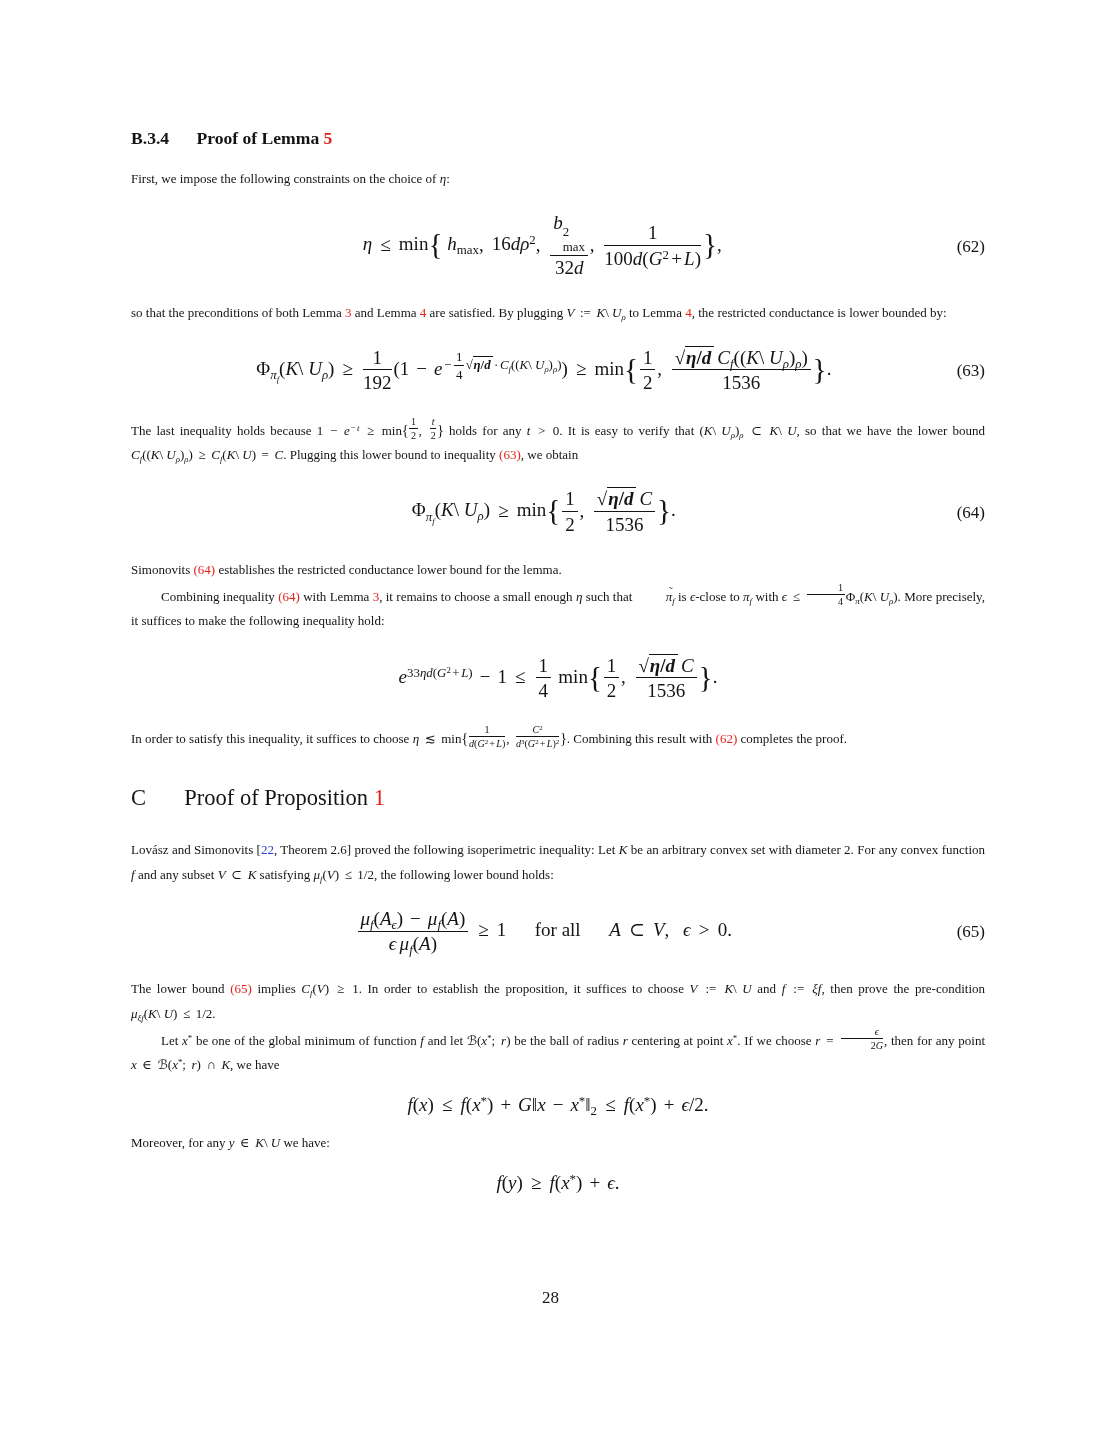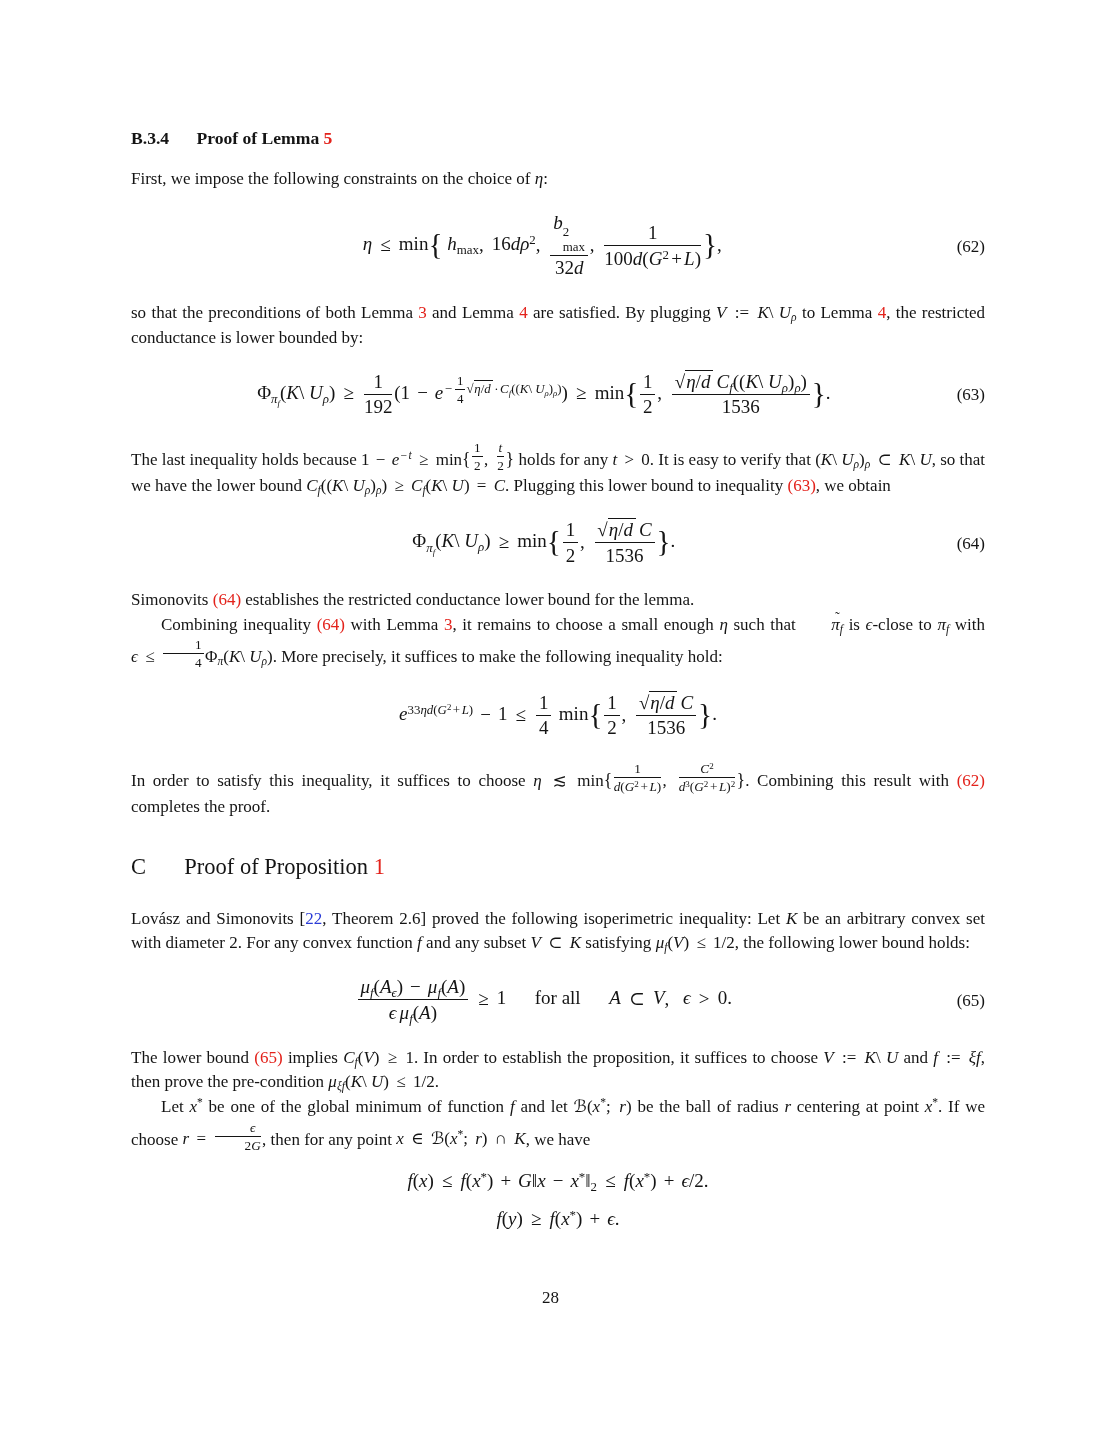--- a/index.html
+++ b/index.html
@@ -6,21 +6,21 @@
   .page{
     position:relative;
     width:1113px;height:1426px;
     background:#ffffff;
     overflow:hidden;
     font-family:"Liberation Serif","DejaVu Serif",serif;
     color:#141414;
     box-sizing:border-box;
   }
   .doc{padding:128px 128px 0 131px;}
-  .doc p{margin:0;text-align:justify;font-size:17px;line-height:24.4px;}
+  .doc p{margin:0;text-align:justify;font-size:13px;line-height:24.4px;}
   .doc p.indent{text-indent:30px;}
   .h2{font-weight:bold;font-size:17.6px;margin:0 0 17px 0;line-height:1.25;}
   .h2 .secnum{margin-right:1.55em;}
   .h1{font-weight:normal;font-size:22.5px;margin:33px 0 26px 0;line-height:1.25;}
   .h1 .secnum{margin-right:1.7em;}
   .ref{color:var(--ref-color,#e3221b);}
   .cite{color:var(--cite-color,#2a3bd6);}
 
   
   .eq{display:flex;align-items:center;margin:21px 0;font-size:19px;line-height:1.25;}
@@ -36,21 +36,21 @@
   .b{padding:0 .12em;}
   .pc{padding-right:.17em;}
   .spt{display:inline-block;width:.17em;}
   .spm{display:inline-block;width:.3em;}
   .spq{display:inline-block;width:1em;}
   sup{font-size:.68em;vertical-align:.5em;line-height:0;}
   sub{font-size:.68em;vertical-align:-.3em;line-height:0;}
   .fr{display:inline-block;vertical-align:middle;text-align:center;line-height:1.2;padding:0 .1em;}
   .fn{display:block;border-bottom:1.2px solid currentColor;padding:0 .15em;}
   .fd{display:block;padding-top:.08em;}
-  .sq{white-space:nowrap;}
+  .sq{white-space:nowrap;font-weight:bold;}
   .ra{border-top:1.2px solid currentColor;padding:0 .15em 0 .05em;}
   .ss{display:inline-flex;flex-direction:column;align-items:flex-start;vertical-align:-.5em;font-size:.68em;line-height:1.2;}
   .bg{font-weight:400;}
   .eq .bg{font-size:1.55em;vertical-align:-.13em;line-height:0;}
   .im{white-space:nowrap;}
   .im .fr{font-size:.78em;vertical-align:-.4em;}
   .im .bg{font-size:1.05em;}
   .tw{display:inline-block;position:relative;}
   .tm{position:absolute;top:-.55em;left:55%;transform:translateX(-50%);font-size:.85em;font-style:normal;}
 
@@ -90,20 +90,21 @@
       <p><span>Lovász and Simonovits [</span><span class="cite">22</span><span>, Theorem 2.6] proved the following isoperimetric inequality: Let </span><span class="im"><span class="it">K</span></span><span> be an arbitrary convex set with diameter 2. For any convex function </span><span class="im"><span class="it">f</span></span><span> and any subset </span><span class="im"><span class="it">V</span> <span class="o">⊂</span> <span class="it">K</span></span><span> satisfying </span><span class="im"><span class="it">μ</span><sub><span class="it">f</span></sub><span class="pl">(</span><span class="it">V</span><span class="pl">)</span> <span class="o">≤</span> <span class="pl">1</span><span class="pl">/</span><span class="pl">2</span></span><span>, the following lower bound holds:</span></p>
       <div class="eq">
         <span class="eqbody"><span class="fr"><span class="fn"><span class="it">μ</span><sub><span class="it">f</span></sub><span class="pl">(</span><span class="it">A</span><sub><span class="it">ϵ</span></sub><span class="pl">)</span> <span class="b">−</span> <span class="it">μ</span><sub><span class="it">f</span></sub><span class="pl">(</span><span class="it">A</span><span class="pl">)</span></span><span class="fd"><span class="it">ϵ</span><span class="spt"></span><span class="it">μ</span><sub><span class="it">f</span></sub><span class="pl">(</span><span class="it">A</span><span class="pl">)</span></span></span> <span class="o">≥</span> <span class="pl">1</span> <span class="spq"></span> <span class="pl">f</span><span class="pl">o</span><span class="pl">r</span> <span class="pl">a</span><span class="pl">l</span><span class="pl">l</span> <span class="spq"></span> <span class="it">A</span> <span class="o">⊂</span> <span class="it">V</span><span class="pc">,</span><span class="spm"></span> <span class="it">ϵ</span> <span class="o">&gt;</span> <span class="pl">0</span><span class="pl">.</span></span>
         <span class="eqno">(65)</span>
       </div>
       <p><span>The lower bound </span><span class="ref">(65)</span><span> implies </span><span class="im"><span class="cal">C</span><sub><span class="it">f</span></sub><span class="pl">(</span><span class="it">V</span><span class="pl">)</span> <span class="o">≥</span> <span class="pl">1</span></span><span>. In order to establish the proposition, it suffices to choose </span><span class="im"><span class="it">V</span> <span class="o">:=</span> <span class="it">K</span><span class="pl">\</span> <span class="it">U</span></span><span> and </span><span class="im"><span class="it">f</span> <span class="o">:=</span> <span class="it">ξ</span><span class="it">f</span></span><span>, then prove the pre-condition </span><span class="im"><span class="it">μ</span><sub><span class="it">ξ</span><span class="it">f</span></sub><span class="pl">(</span><span class="it">K</span><span class="pl">\</span> <span class="it">U</span><span class="pl">)</span> <span class="o">≤</span> <span class="pl">1</span><span class="pl">/</span><span class="pl">2</span></span><span>.</span></p>
       <p class="indent"><span>Let </span><span class="im"><span class="it">x</span><sup><span class="pl">*</span></sup></span><span> be one of the global minimum of function </span><span class="im"><span class="it">f</span></span><span> and let </span><span class="im"><span class="scr">ℬ</span><span class="pl">(</span><span class="it">x</span><sup><span class="pl">*</span></sup><span class="pc">;</span> <span class="it">r</span><span class="pl">)</span></span><span> be the ball of radius </span><span class="im"><span class="it">r</span></span><span> centering at point </span><span class="im"><span class="it">x</span><sup><span class="pl">*</span></sup></span><span>. If we choose </span><span class="im"><span class="it">r</span> <span class="o">=</span> <span class="fr"><span class="fn"><span class="it">ϵ</span></span><span class="fd"><span class="pl">2</span><span class="it">G</span></span></span></span><span>, then for any point </span><span class="im"><span class="it">x</span> <span class="o">∈</span> <span class="scr">ℬ</span><span class="pl">(</span><span class="it">x</span><sup><span class="pl">*</span></sup><span class="pc">;</span> <span class="it">r</span><span class="pl">)</span> <span class="o">∩</span> <span class="it">K</span></span><span>, we have</span></p>
       <div class="eq eq-small">
         <span class="eqbody"><span class="it">f</span><span class="pl">(</span><span class="it">x</span><span class="pl">)</span> <span class="o">≤</span> <span class="it">f</span><span class="pl">(</span><span class="it">x</span><sup><span class="pl">*</span></sup><span class="pl">)</span> <span class="b">+</span> <span class="it">G</span><span class="pl">‖</span><span class="it">x</span> <span class="b">−</span> <span class="it">x</span><sup><span class="pl">*</span></sup><span class="pl">‖</span><sub><span class="pl">2</span></sub> <span class="o">≤</span> <span class="it">f</span><span class="pl">(</span><span class="it">x</span><sup><span class="pl">*</span></sup><span class="pl">)</span> <span class="b">+</span> <span class="it">ϵ</span><span class="pl">/</span><span class="pl">2</span><span class="pl">.</span></span>
       </div>
+      <p><span>Moreover, for any </span><span class="im"><span class="it">y</span> <span class="o">∈</span> <span class="it">K</span><span class="pl">\</span> <span class="it">U</span></span><span> we have:</span></p>
       <div class="eq eq-small">
         <span class="eqbody"><span class="it">f</span><span class="pl">(</span><span class="it">y</span><span class="pl">)</span> <span class="o">≥</span> <span class="it">f</span><span class="pl">(</span><span class="it">x</span><sup><span class="pl">*</span></sup><span class="pl">)</span> <span class="b">+</span> <span class="it">ϵ</span><span class="pl">.</span></span>
       </div>
     </main>
   <footer class="pagefoot">
     <span>28</span>
   </footer>
 </div>
 
 </body></html>

